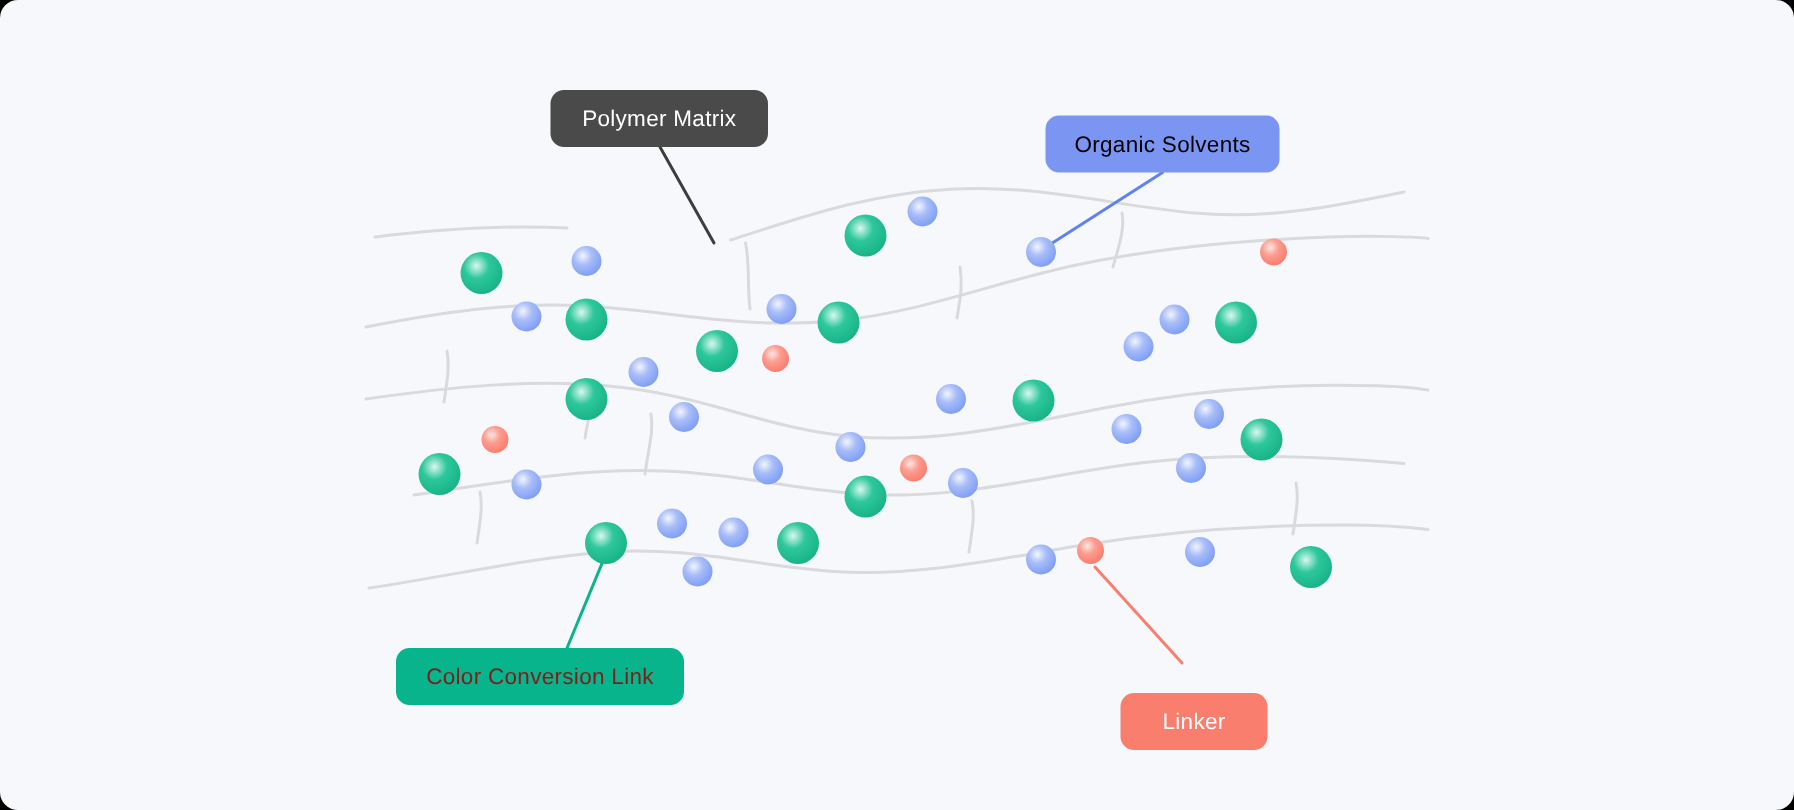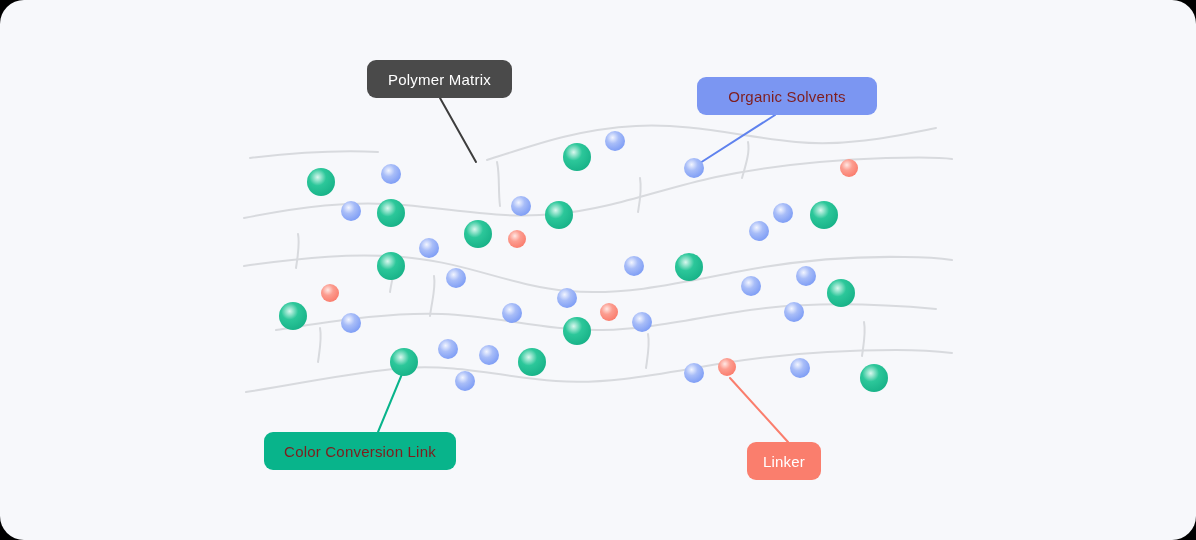--- a/index.html
+++ b/index.html
@@ -34,21 +34,21 @@
     white-space: nowrap;
     box-sizing: border-box;
     padding: 0 16px;
     height: 38px;
     user-select: none;
   }
 </style>
 </head>
 <body>
 
-<div id="stage" style="width: 1196px; height: 540px; background: rgb(247, 248, 251); border-radius: 24px;">
+<div id="stage" style="width: 1196px; height: 540px; background: rgb(247, 248, 251); border-radius: 12px;">
   <svg id="scene" viewBox="0 0 1196 540">
     <defs>
       <radialGradient id="grad-green" cx="38%" cy="33%" r="72%">
         <stop offset="0%" stop-color="#d9f7ee"></stop>
         <stop offset="42%" stop-color="#2cc79a"></stop>
         <stop offset="100%" stop-color="#17b187"></stop>
       </radialGradient>
       <radialGradient id="grad-blue" cx="38%" cy="33%" r="72%">
         <stop offset="0%" stop-color="#f2f5ff"></stop>
         <stop offset="42%" stop-color="#a8bdf8"></stop>
@@ -128,16 +128,16 @@
     <g id="particles-salmon">
         <circle cx="330" cy="293" r="9" fill="url(#grad-salmon)"></circle>
         <circle cx="517" cy="239" r="9" fill="url(#grad-salmon)"></circle>
         <circle cx="609" cy="312" r="9" fill="url(#grad-salmon)"></circle>
         <circle cx="727" cy="367" r="9" fill="url(#grad-salmon)"></circle>
         <circle cx="849" cy="168" r="9" fill="url(#grad-salmon)"></circle>
       </g>
   </svg>
 
   <div class="label-box" id="callout-0" style="left: 367px; top: 60px; width: 145px; height: 38px; background: rgb(74, 74, 74); color: rgb(255, 255, 255);">Polymer Matrix</div>
-  <div class="label-box" id="callout-1" style="left: 697px; top: 77px; width: 180px; height: 38px; background: rgb(123, 150, 242); color: #7f1d1d;">Organic Solvents</div>
+  <div class="label-box" id="callout-1" style="left: 697px; top: 77px; width: 156px; height: 38px; background: rgb(123, 150, 242); color: #000000;">Organic Solvents</div>
   <div class="label-box" id="callout-2" style="left: 264px; top: 432px; width: 192px; height: 38px; background: rgb(8, 180, 139); color: #7f1d1d;">Color Conversion Link</div>
-  <div class="label-box" id="callout-3" style="left: 747px; top: 442px; width: 74px; height: 38px; background: rgb(250, 126, 109); color: rgb(255, 255, 255);">Linker</div>
+  <div class="label-box" id="callout-3" style="left: 747px; top: 462px; width: 98px; height: 38px; background: rgb(250, 126, 109); color: rgb(255, 255, 255);">Linker</div>
 </div>
 
 </body></html>

